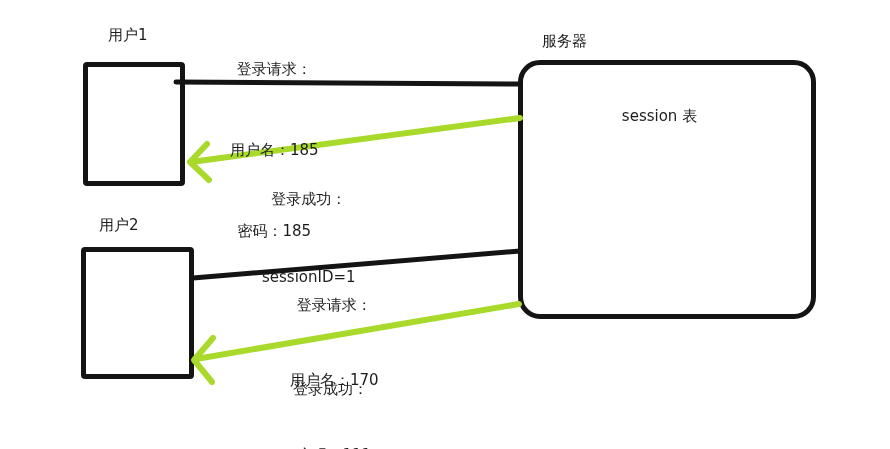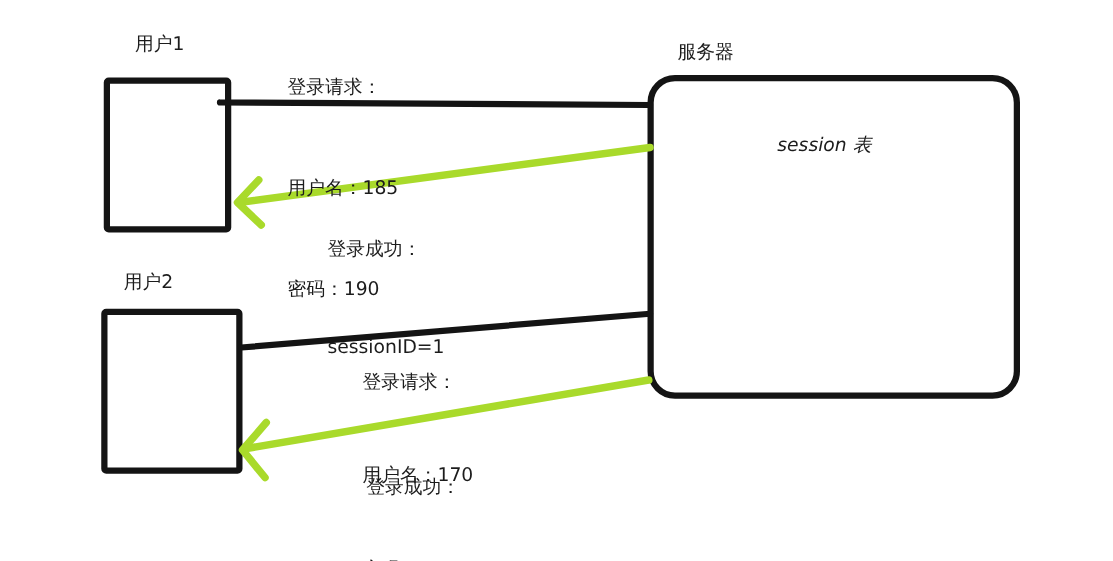--- a/index.html
+++ b/index.html
@@ -40,21 +40,20 @@
   .server-label { left: 542px; top: 32px; }
 
   .request1 { left: 230px; top: 2px;  line-height: 27px; }
   .response1 { left: 262px; top: 134px; line-height: 26px; }
   .request2 { left: 290px; top: 243px; line-height: 25px; }
   .response2 { left: 293px; top: 327px; line-height: 25px; }
 
   .session-title {
     left: 542px; top: 107px; width: 235px;
     text-align: center;
-    font-style: italic;
   }
   .session-table {
     position: absolute;
     left: 540px; top: 138px;
     width: 237px; height: 150px;
     box-sizing: border-box;
     border: 4px solid #141414;
     display: grid;
     grid-template-columns: 97px 1fr;
     grid-template-rows: 33px 50px 1fr;
@@ -77,21 +76,21 @@
     justify-content: flex-start;
     padding: 5px 0 0 7px;
     line-height: 23px;
   }
   svg.connectors {
     position: absolute;
     left: 0; top: 0;
     z-index: 5;
     pointer-events: none;
   }
-  .txt { z-index: 6; }
+  .txt { z-index: 6; text-align: center; }
   .layer-boxes { z-index: 1; }
 </style>
 </head>
 <body>
 
 <div class="stage">
 
   <div class="box user1-box layer-boxes"></div>
   <div class="box user2-box layer-boxes"></div>
   <div class="box server-box layer-boxes"></div>
@@ -109,21 +108,21 @@
     </g>
   </svg>
 
   <div class="txt user1-label">用户1</div>
   <div class="txt user2-label">用户2</div>
   <div class="txt server-label">服务器</div>
 
   <div class="txt request1">
     <div>登录请求：</div>
     <div>用户名：185</div>
-    <div>密码：190</div>
+    <div>密码：185</div>
   </div>
 
   <div class="txt response1">
     <div>登录成功：</div>
     <div>sessionID=1</div>
   </div>
 
   <div class="txt request2">
     <div>登录请求：</div>
     <div>用户名：170</div>

